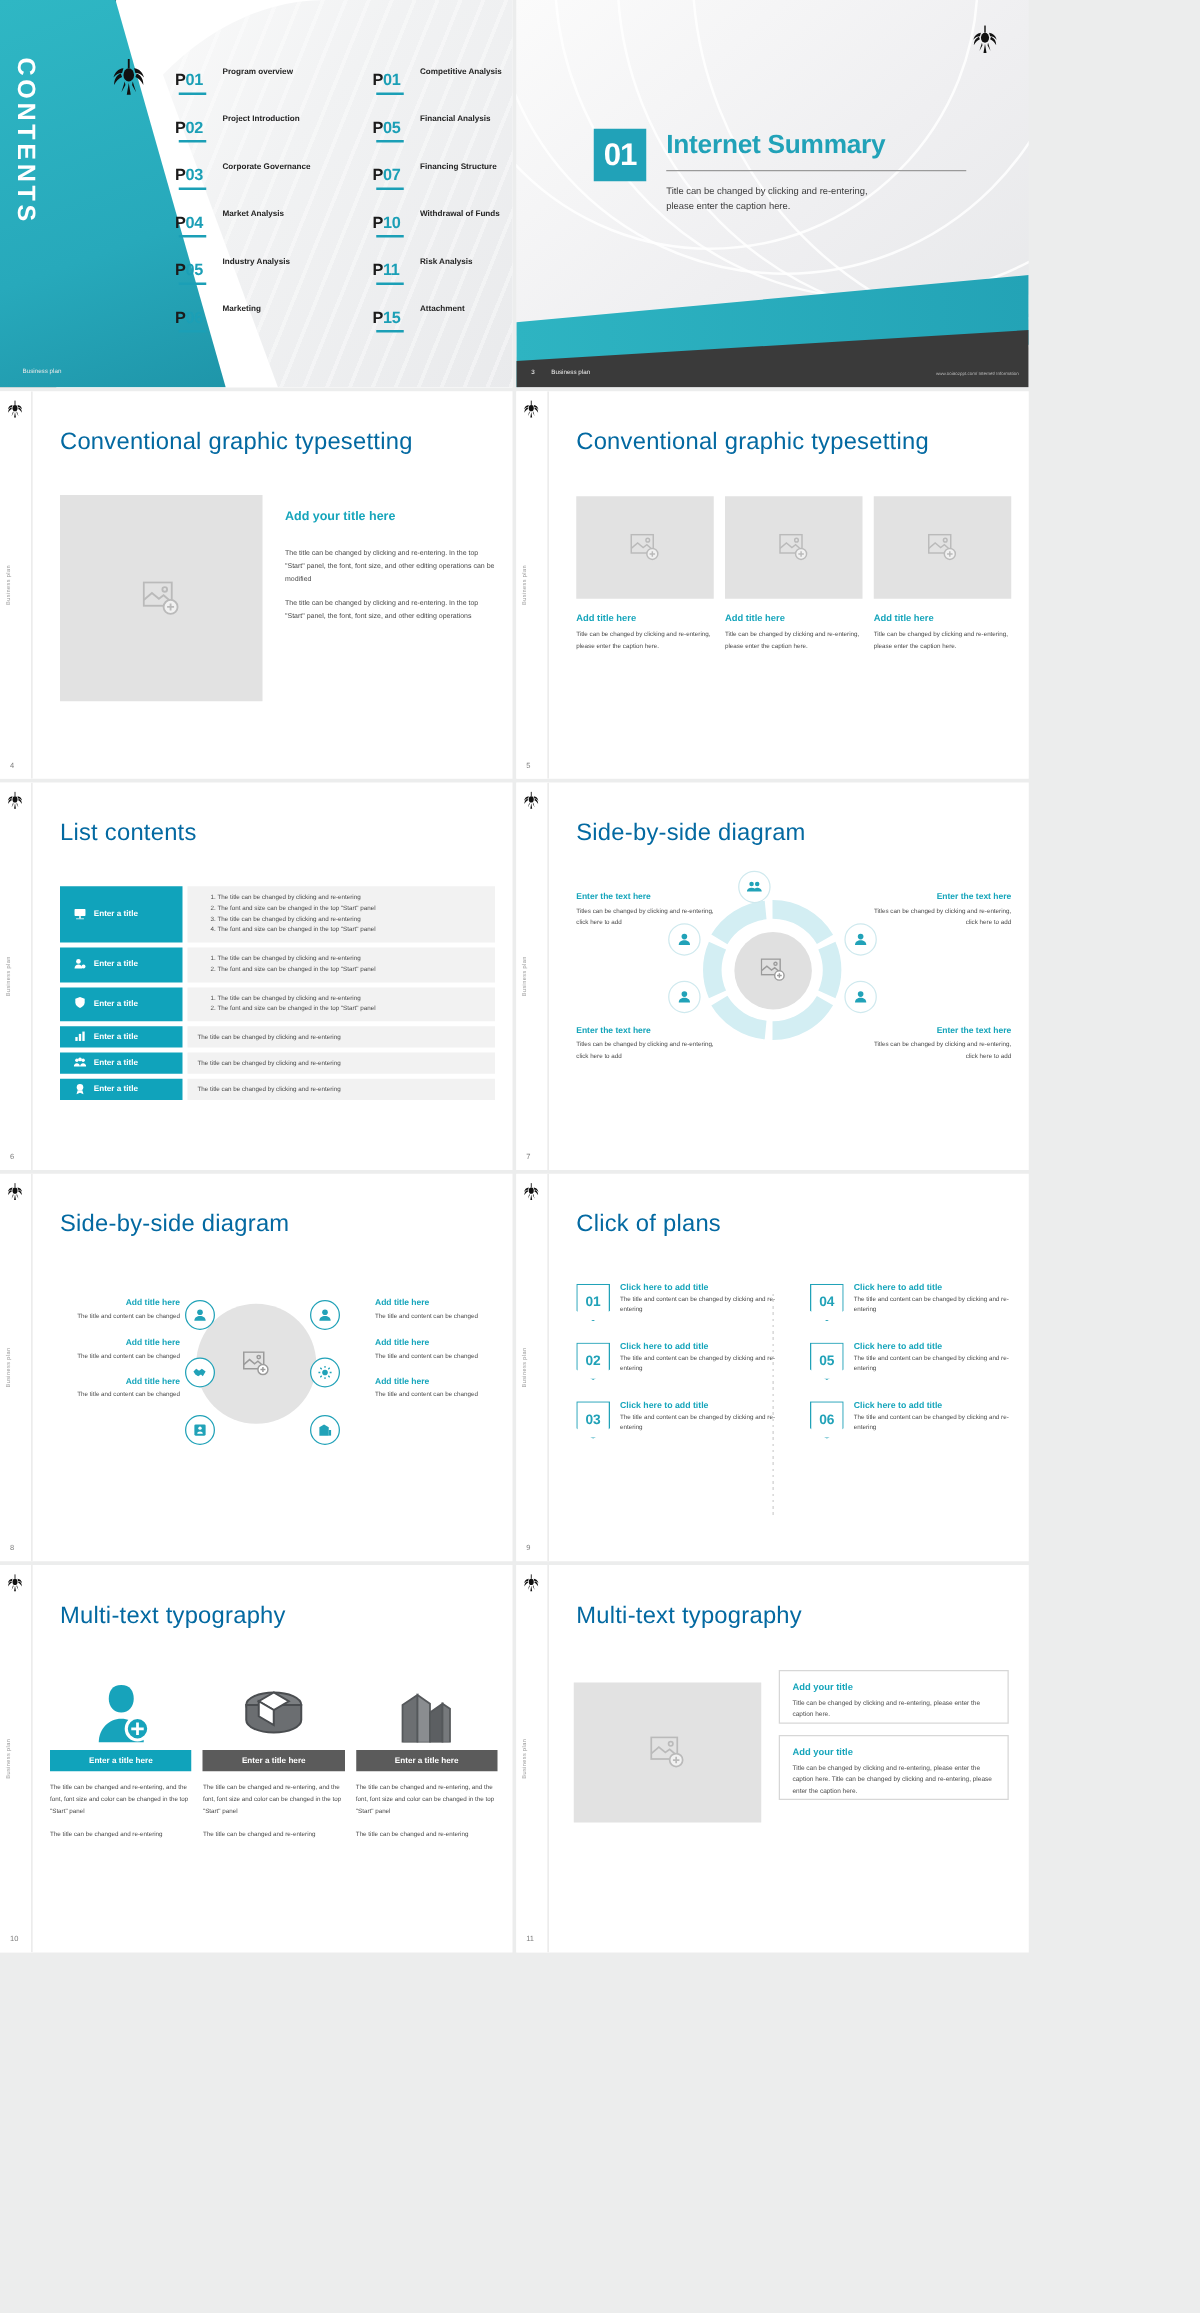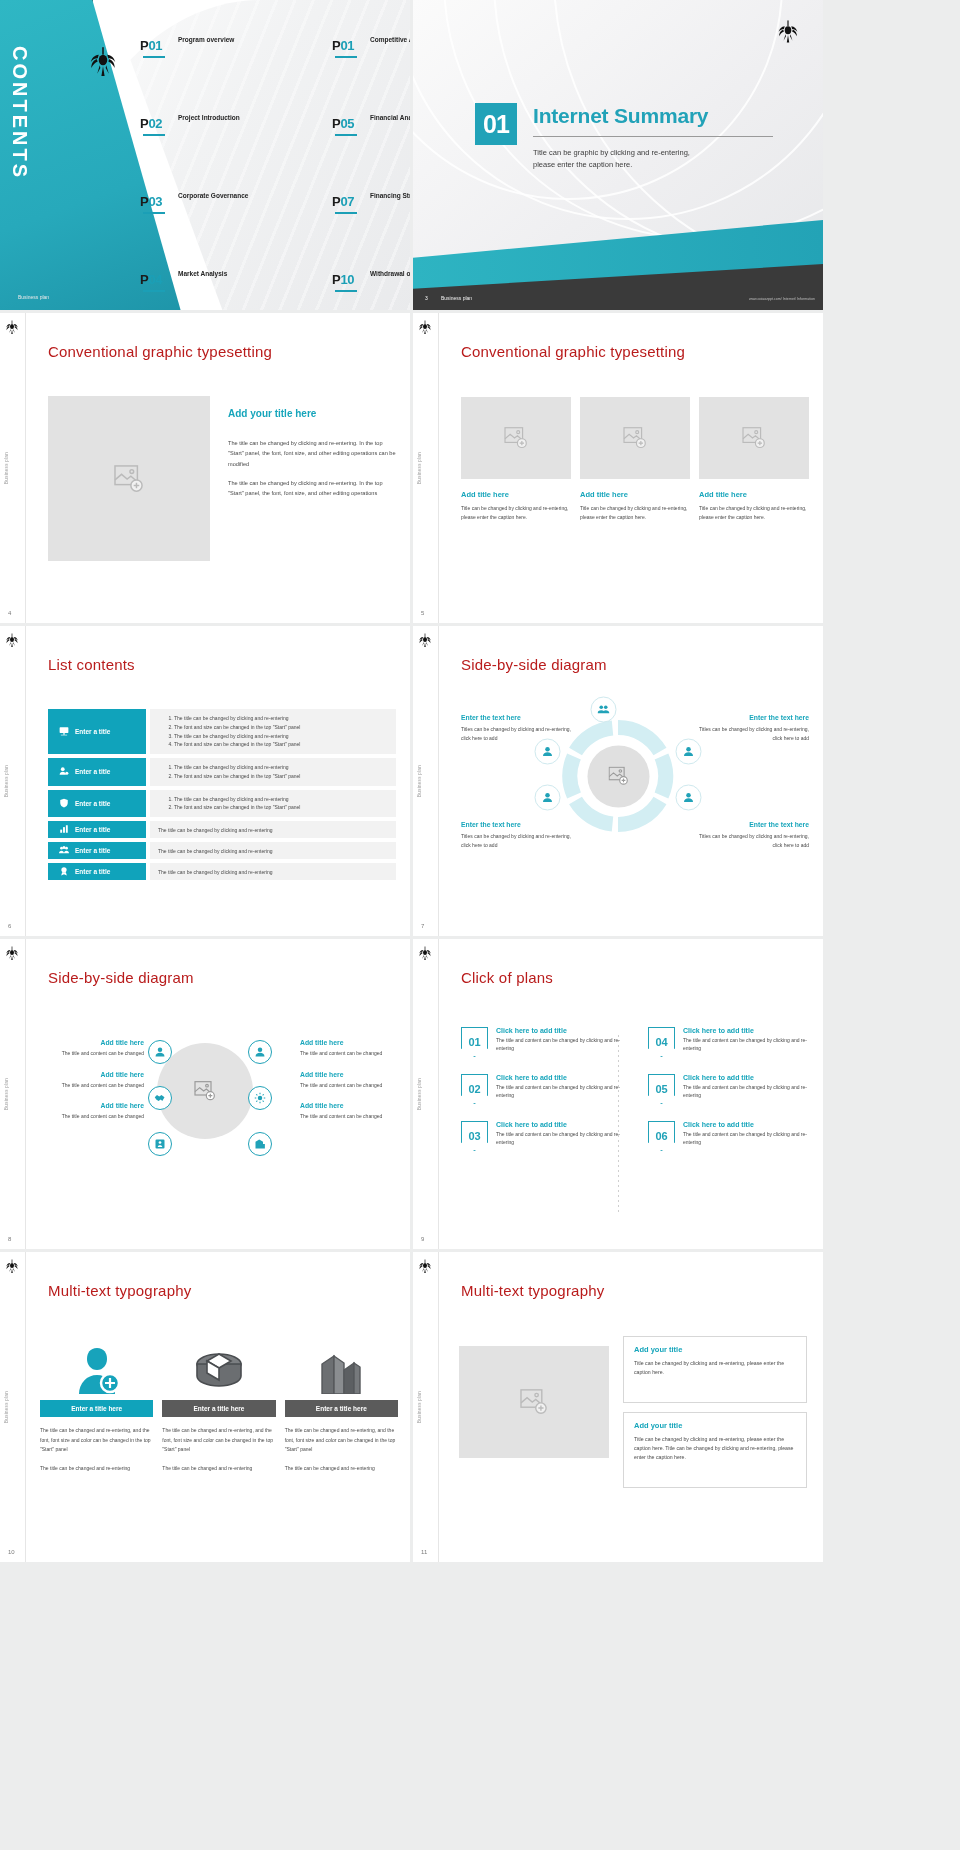--- a/index.html
+++ b/index.html
@@ -41,21 +41,21 @@
     transform: translateY(-50%) rotate(180deg);
     writing-mode: vertical-rl;
     font-size: 4.5px; color: #9a9a9a; letter-spacing: .3px;
   }
   .pagenum {
     position: absolute; left: 8px; bottom: 7px;
     font-size: 6px; color: #7c7c7c;
   }
   .slide-title {
     position: absolute; left: 48px; top: 30px;
-    font-size: 15px; color: #b91c1c; font-weight: 400;
+    font-size: 19px; color: #0369a1; font-weight: 400;
     letter-spacing: .2px;
   }
 
   
   .ph {
     background: #e2e2e2;
     display: flex; align-items: center; justify-content: center;
   }
   .ph svg { opacity: .55; }
 
@@ -83,23 +83,23 @@
       repeating-linear-gradient(112deg, rgba(255,255,255,.0) 0 14px, rgba(255,255,255,.75) 14px 17px);
     opacity:.5;
   }
   #s-contents .contents-word {
     position: absolute; left: 8px; top: 46px;
     writing-mode: vertical-rl;
     font-size: 20px; letter-spacing: 3px; color: #fff; font-weight: 700;
   }
   #s-contents .c-logo { position:absolute; left: 86px; top: 44px; }
   #s-contents .toc {
-    position: absolute; left: 140px; top: 34px; right: 10px;
+    position: absolute; left: 140px; top: 52px; right: 10px;
     display: grid; grid-template-columns: 152px 152px;
-    column-gap: 6px; row-gap: 0; gap: 40px;
+    column-gap: 6px; row-gap: 0;
   }
   #s-contents .toc-item { position: relative; height: 38px; }
   #s-contents .toc-p {
     position: absolute; left: 0; top: 4px;
     font-size: 13px; font-weight: 700; color: #1b1b1b;
     letter-spacing: -.3px;
   }
   #s-contents .toc-p i { font-style: normal; color: #1b9fb6; }
   #s-contents .toc-p::after {
     content: ""; position: absolute; left: 3px; top: 18px;
@@ -244,21 +244,21 @@
   #s10 .tag { height:17px; display:flex; align-items:center; justify-content:center;
               font-size:6.5px; font-weight:700; margin-top:6px; }
   #s10 .tag.teal { background:#10a3bb; color:#fff; }
   #s10 .tag.gray { background:#5b5b5b; color:#fff; }
   #s10 .c p { font-size:5px; line-height:1.9; margin-top:9px; color:#4a4a4a; }
 
   
   #s11 .pic { position:absolute; left:46px; top:94px; width:150px; height:112px; }
   #s11 .panes { position:absolute; left:210px; top:84px; right:16px;
                 display:flex; flex-direction:column; gap:9px; }
-  #s11 .pane { border:1px solid #d7d7d7; padding:8px 10px 24px; }
+  #s11 .pane { border:1px solid #d7d7d7; padding:8px 10px 0; }
   #s11 .pane h5 { font-size:7.5px; margin-bottom:5px; }
   #s11 .pane p { font-size:5.2px; line-height:1.8; color:#4a4a4a; }
 </style>
 </head>
 <body>
 
 <div class="grid">
 
   <div class="slide" id="s-contents">
     <div class="bg-dark"></div>
@@ -348,21 +348,21 @@
         <rect x="30.6" y="6" width="2.8" height="14"></rect>
         <path d="M24 20c-8 1-13 6-15 14 4-5 8-7 13-7zM40 20c8 1 13 6 15 14-4-5-8-7-13-7z"></path>
         <path d="M20 28c-7 3-10 9-10 17 3-6 7-10 12-12zM44 28c7 3 10 9 10 17-3-6-7-10-12-12z"></path>
         <path d="M26 40l-5 16 6-11zM38 40l5 16-6-11zM32 42l-3 18h6z"></path>
       </g>
         </svg>
     </div>
     <div class="num-box">01</div>
     <div class="big-title">Internet Summary</div>
     <div class="rule"></div>
-    <div class="sub" style="white-space:pre-line">Title can be graphic by clicking and re-entering,
+    <div class="sub" style="white-space:pre-line">Title can be changed by clicking and re-entering,
 please enter the caption here.</div>
     <div class="foot-num">3</div>
     <div class="foot-lbl">Business plan</div>
     <div class="foot-url">www.ooiaozppt.com/ Internet/ Information</div>
   </div>
 
   <div class="slide" id="s4">
     <div class="sidebar-rail"></div>
     <div class="eagle" style="left:4px;top:6px;">
       <svg width="16" height="16" viewBox="0 0 64 64">

